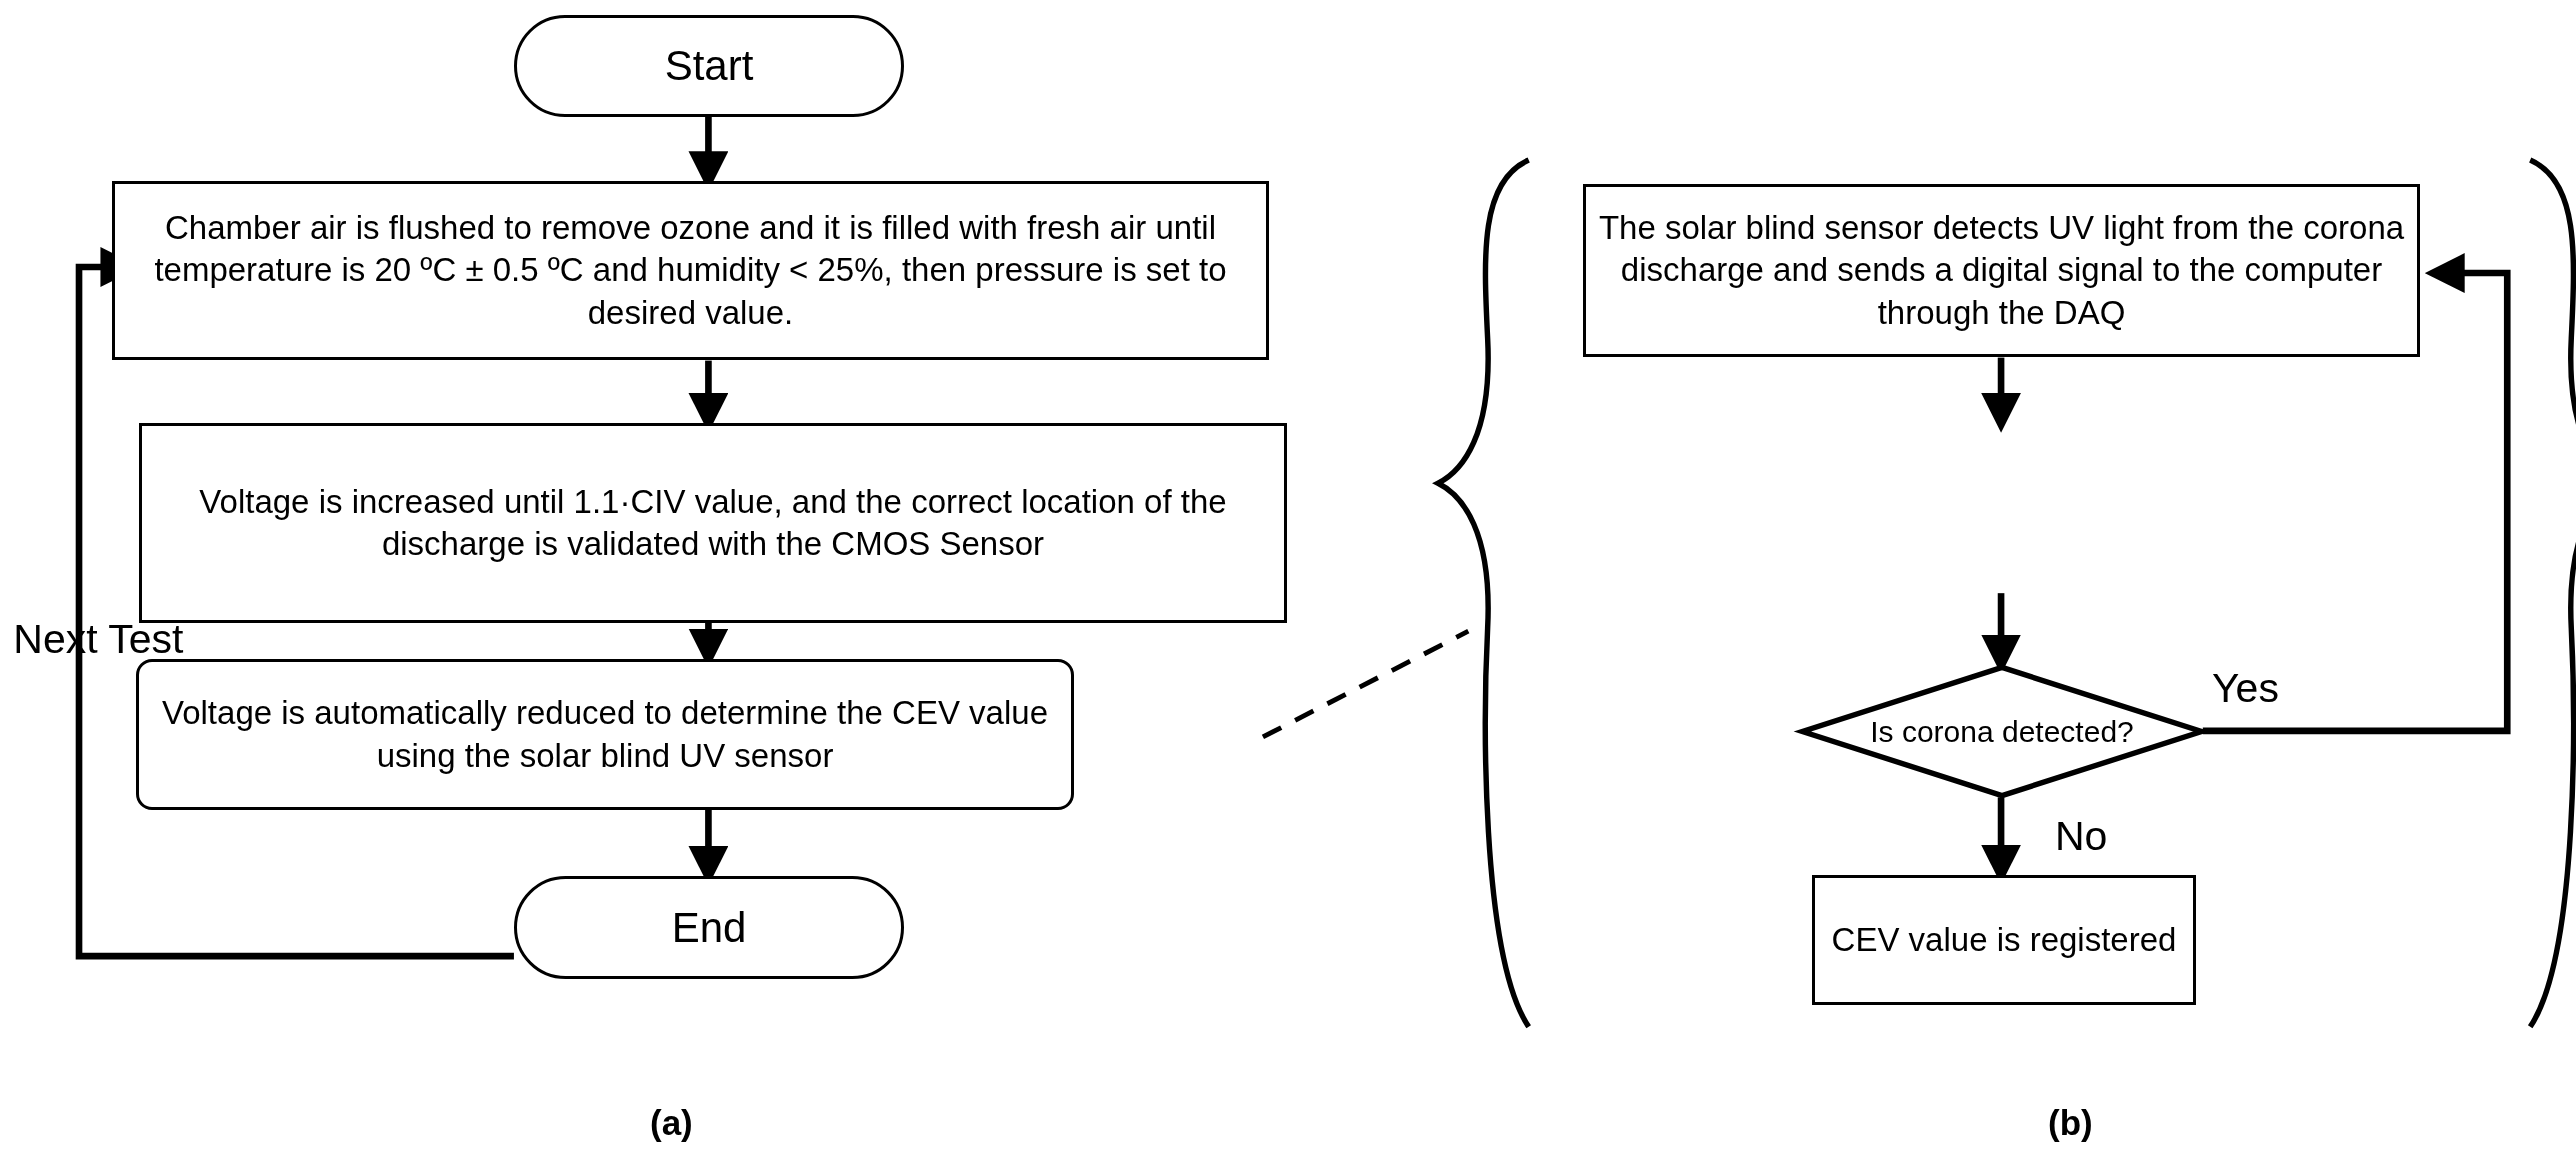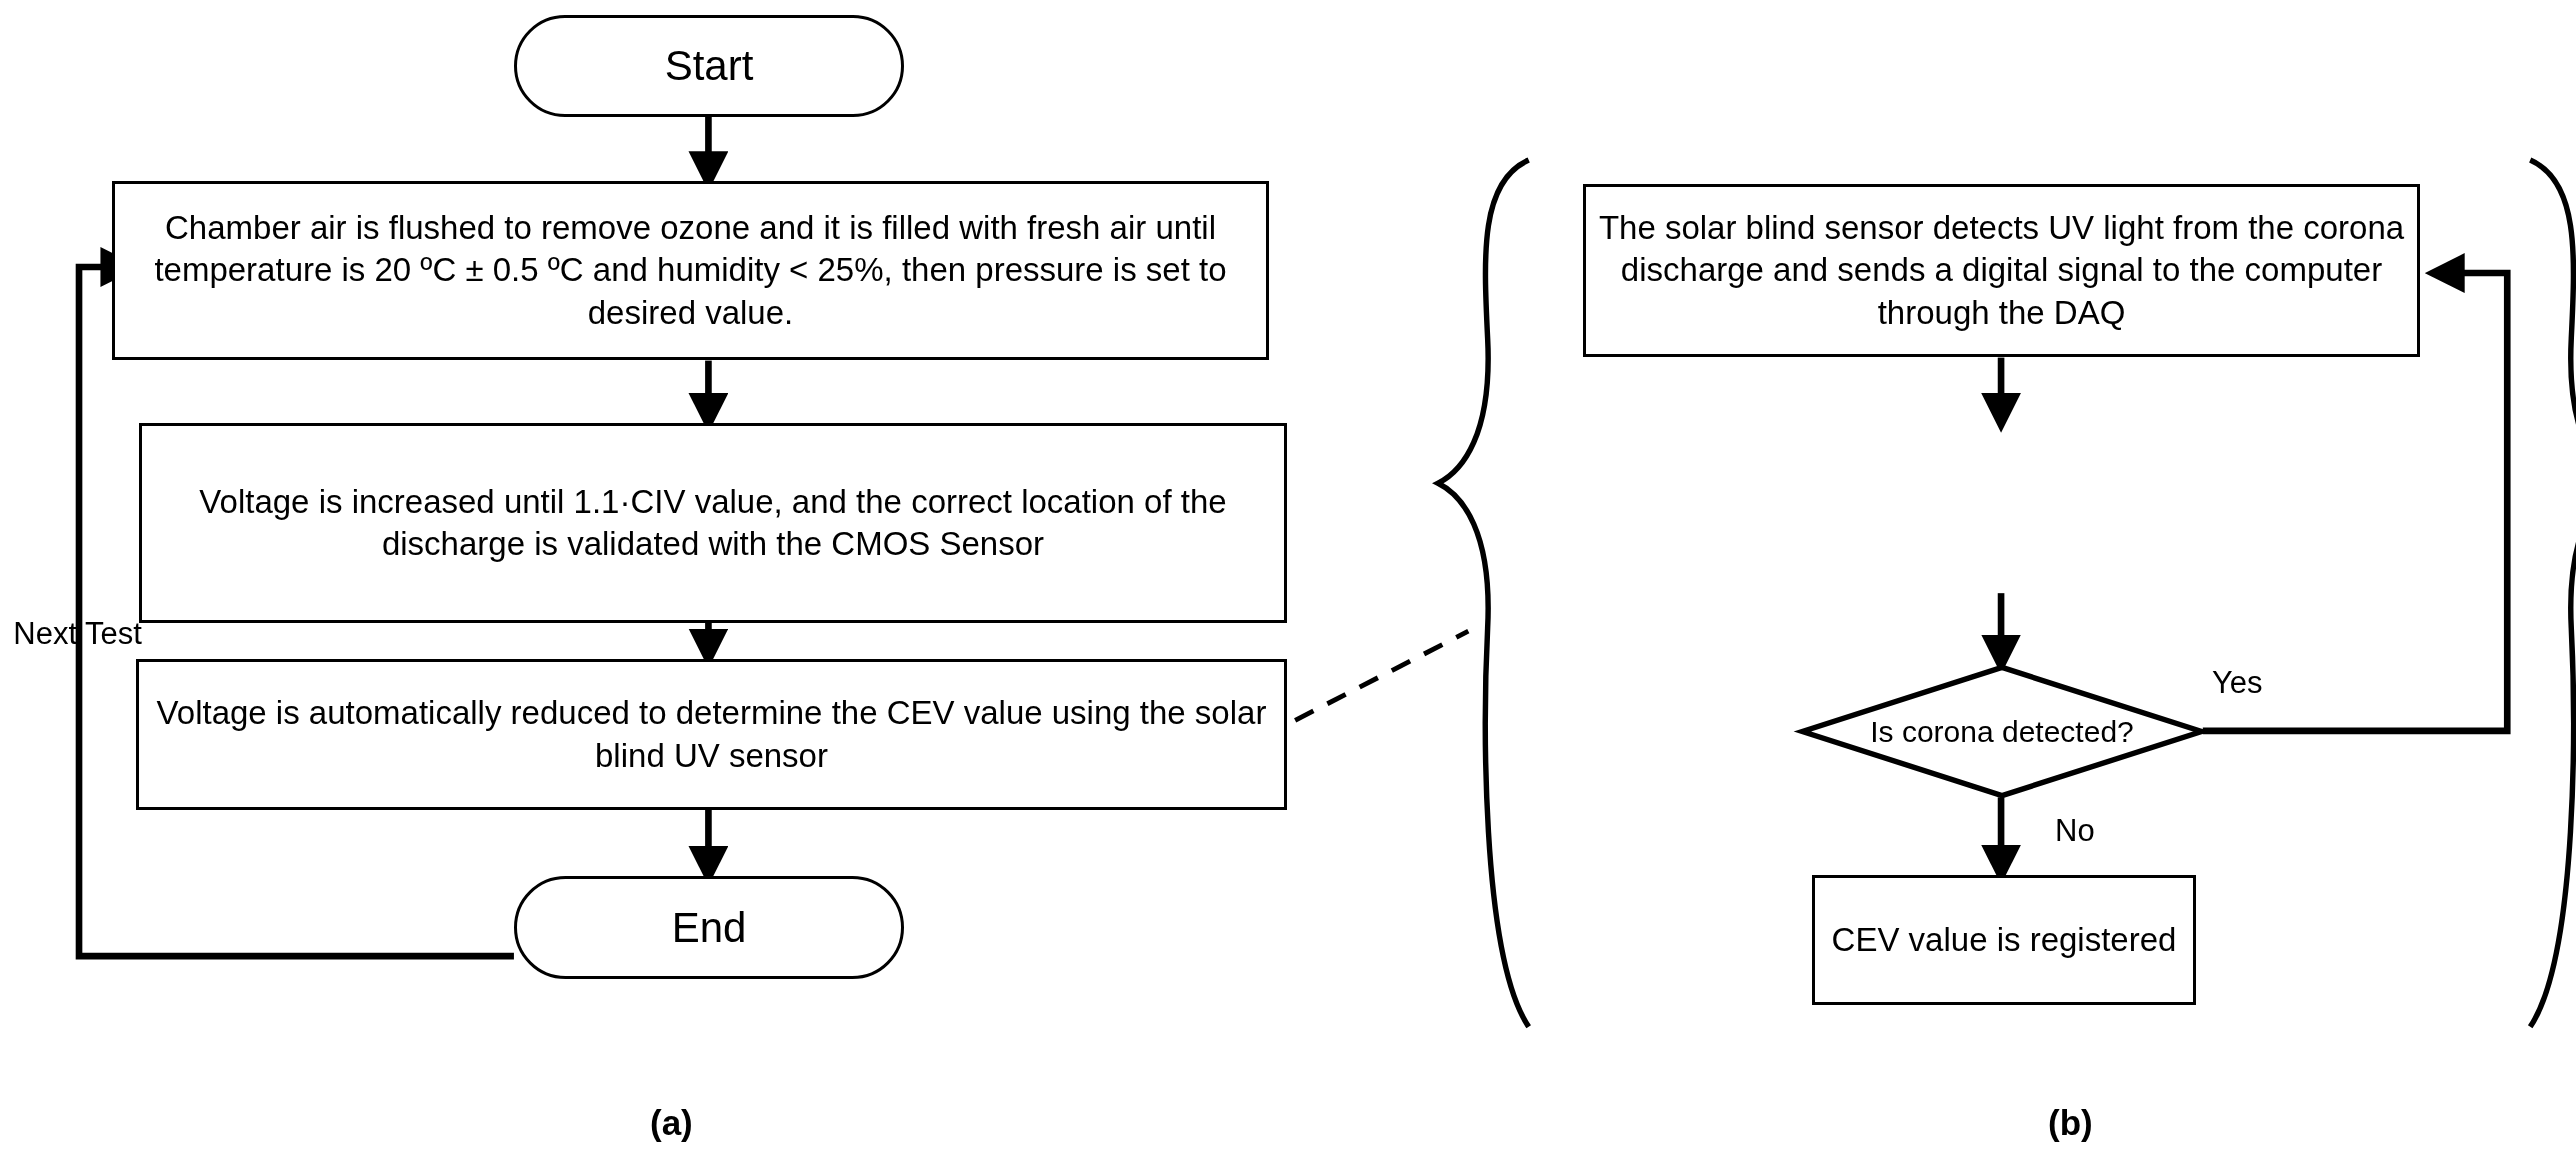--- a/index.html
+++ b/index.html
@@ -56,21 +56,21 @@
     display: flex;
     align-items: center;
     justify-content: center;
     text-align: left;
     font-size: 30px;
     line-height: 1.3;
     pointer-events: none;
   }
   .edge-label {
     position: absolute;
-    font-size: 31px;
+    font-size: 41px;
     white-space: nowrap;
   }
   .panel-caption {
     position: absolute;
     font-size: 35px;
     font-weight: bold;
   }
   svg.lines {
     position: absolute;
     left: 0;
@@ -116,21 +116,21 @@
 
     <path d="M 4188 265 C 4268 300, 4263 420, 4256 560 C 4248 720, 4298 780, 4338 800 C 4298 820, 4248 880, 4256 1040 C 4263 1180, 4268 1580, 4188 1700" fill="none" stroke="#000000" stroke-width="9"></path>
   </svg>
 
   <div class="node terminator" style="left:514px; top:15px; width:390px; height:102px;">Start</div>
 
   <div class="node process" style="left:112px; top:181px; width:1157px; height:179px;">Chamber air is flushed to remove ozone and it is filled with fresh air until temperature is 20 ºC ± 0.5 ºC and humidity &lt; 25%, then pressure is set to desired value.</div>
 
   <div class="node process" style="left:139px; top:423px; width:1148px; height:200px;">Voltage is increased until 1.1·CIV value, and the correct location of the discharge is validated with the CMOS Sensor</div>
 
-  <div class="node process" style="left:136px; top:659px; width:1151px; height:151px;">Voltage is automatically reduced  to determine the CEV value using the solar blind UV sensor</div>
+  <div class="node process" style="left:136px; top:659px; width:938px; height:151px;border-radius:16px;">Voltage is automatically reduced  to determine the CEV value using the solar blind UV sensor</div>
 
   <div class="node terminator" style="left:514px; top:876px; width:390px; height:103px;">End</div>
 
   <div class="edge-label" style="left:13.3px; top:616px;">Next Test</div>
 
   <div class="panel-caption" style="left:650px; top:1103px;">(a)</div>
 
   <div class="node process" style="left:1583px; top:184px; width:837px; height:173px;">The solar blind sensor detects UV light from the corona discharge and sends a digital signal to the computer through the DAQ</div>
 
 

